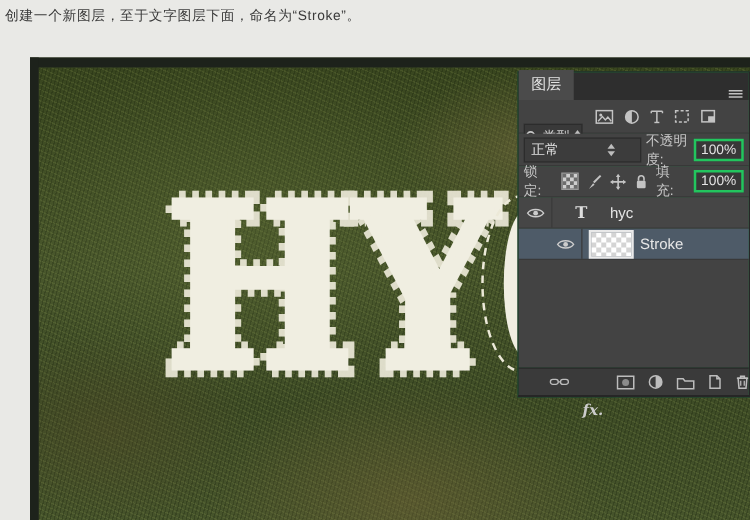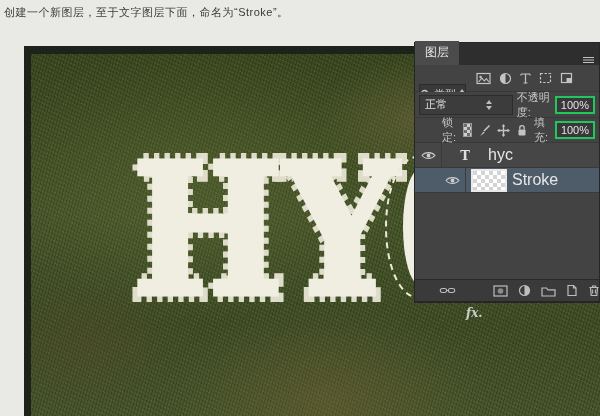--- a/index.html
+++ b/index.html
@@ -22,56 +22,56 @@
             repeating-linear-gradient(105deg, rgba(22,32,10,.28) 0 1px, transparent 1px 3px),
             repeating-linear-gradient(25deg, rgba(165,180,95,.13) 0 1px, transparent 1px 4px),
             linear-gradient(180deg,#39461f,#47552b 45%,#3e4c26 75%,#46542b);}
   .letters{position:absolute;left:0;top:0;}
   .ants-text{fill:none;stroke:#ece9d8;stroke-width:18;stroke-dasharray:6 6;opacity:.92;}
   .fill-text{fill:#f0eee1;stroke:#f0eee1;stroke-width:7;}
   .letters text{font-family:"DejaVu Serif","Liberation Serif",serif;font-weight:700;
                 font-size:180px;letter-spacing:2px;}
 
   
-  .panel{position:absolute;left:414px;top:42px;width:186px;height:261px;
+  .panel{position:absolute;left:414px;top:57px;width:186px;height:261px;
          box-sizing:border-box;background:#15803d;color:#cfcfcf;font-size:11px;
          border:1px solid #262626;border-bottom-width:2px;
          display:flex;flex-direction:column;justify-content:flex-end;}
   .tabbar{height:22px;background:#2e2e2e;display:flex;align-items:flex-end;
           justify-content:space-between;flex:0 0 auto;}
   .tab{background:#4b4b4b;color:#e4e4e4;font-size:12px;padding:3px 10px 4px;}
   .panel-menu{margin:3px 4px 0 0;}
   .row{display:flex;align-items:center;flex:0 0 auto;padding:0 4px;
        border-bottom:1px solid #383838;background:#434343;}
   .filter-row{height:26px;gap:5px;}
   .combo{display:flex;align-items:center;gap:3px;height:18px;padding:0 0;
          background:#393939;border:1px solid #2c2c2c;margin-top:32px;}
   .filter-icons{display:flex;align-items:center;gap:8px;margin-left:5px;}
   .blend-row{height:25px;gap:4px;}
   .select{display:flex;align-items:center;justify-content:space-between;
           width:92px;height:18px;padding:0 20px 0 5px;background:#3c3c3c;
           border:1px solid #2c2c2c;color:#e0e0e0;}
   .lock-row{height:24px;gap:6px;}
-  .lbl{color:#c6c6c6;margin-left:23px;}
+  .lbl{color:#c6c6c6;}
   .valbox{background:#383838;border:2px solid #22c55e;padding:1px 4px;color:#e3e3e3;}
   .push{margin-left:auto;}
 
   .updown{display:inline-flex;flex-direction:column;gap:2px;align-items:center;}
   .updown i{display:block;width:0;height:0;border-left:3px solid transparent;
             border-right:3px solid transparent;}
   .updown .u{border-bottom:4px solid #bdbdbd;}
   .updown .d{border-top:4px solid #bdbdbd;}
 
   .layer-row{height:24px;display:flex;align-items:center;
              border-bottom:1px solid #393939;background:#464646;flex:0 0 auto;}
   .layer-row.selected{background:#4e5b68;padding-left:24px;}
   .eye-cell{width:26px;height:100%;display:flex;align-items:center;justify-content:center;
             border-right:1px solid #3a3a3a;flex:0 0 auto;}
   .thumb-cell{width:46px;display:flex;align-items:center;justify-content:center;flex:0 0 auto;}
-  .layer-name{font-size:16px;color:#e6e6e6;}
+  .layer-name{font-size:12px;color:#e6e6e6;}
   .t-thumb{font-family:"DejaVu Serif",serif;font-size:13px;font-weight:700;color:#dedede;}
   .checker-thumb{width:32px;height:19px;border:2px solid #e9e9e9;
                  background:repeating-conic-gradient(#ffffff 0% 25%, #d4d4d4 0% 50%);
                  background-size:8px 8px;}
   .grass-thumb{width:32px;height:19px;border:1px solid #161616;
                background:
                  radial-gradient(10px 6px at 30% 40%, rgba(130,110,60,.5), transparent 70%),
                  linear-gradient(140deg,#55652f,#3c4a21 60%,#46542a);}
   .checker-icon{width:12px;height:12px;border:1px solid #9a9a9a;
                 background:repeating-conic-gradient(#cfcfcf 0% 25%, #6d6d6d 0% 50%);

